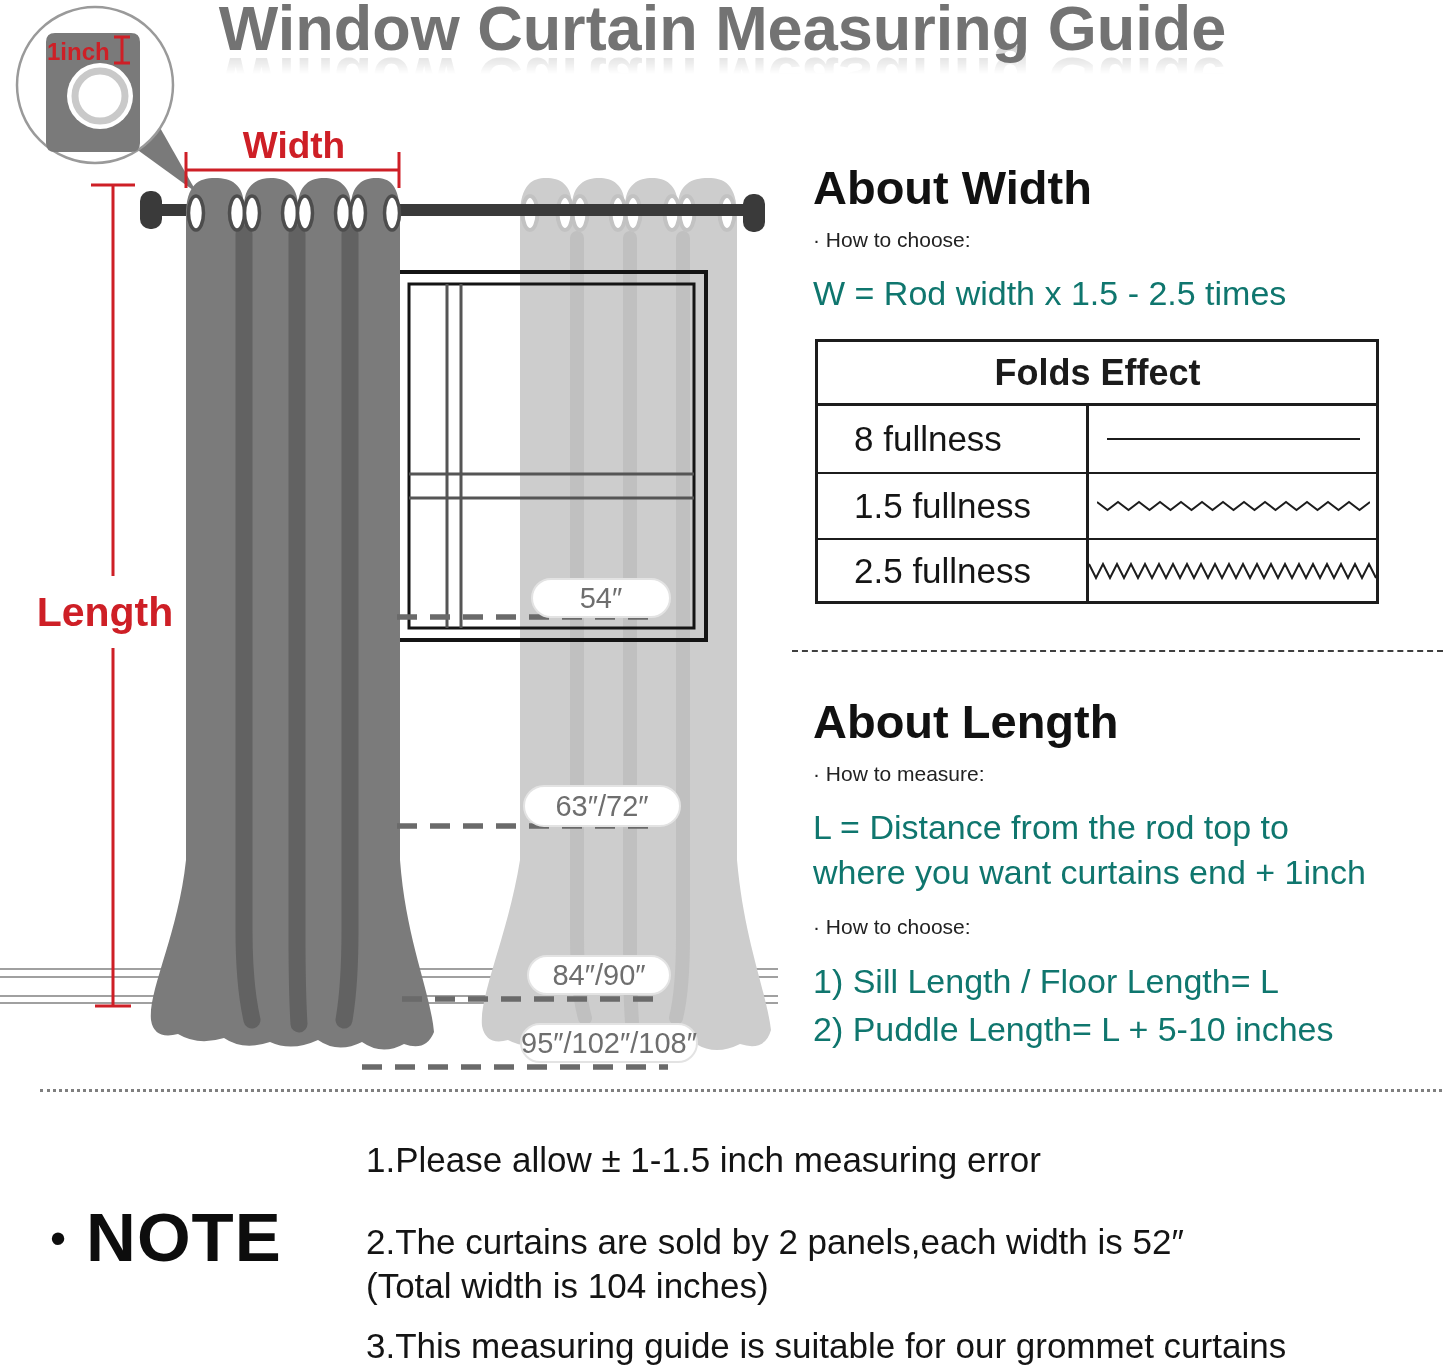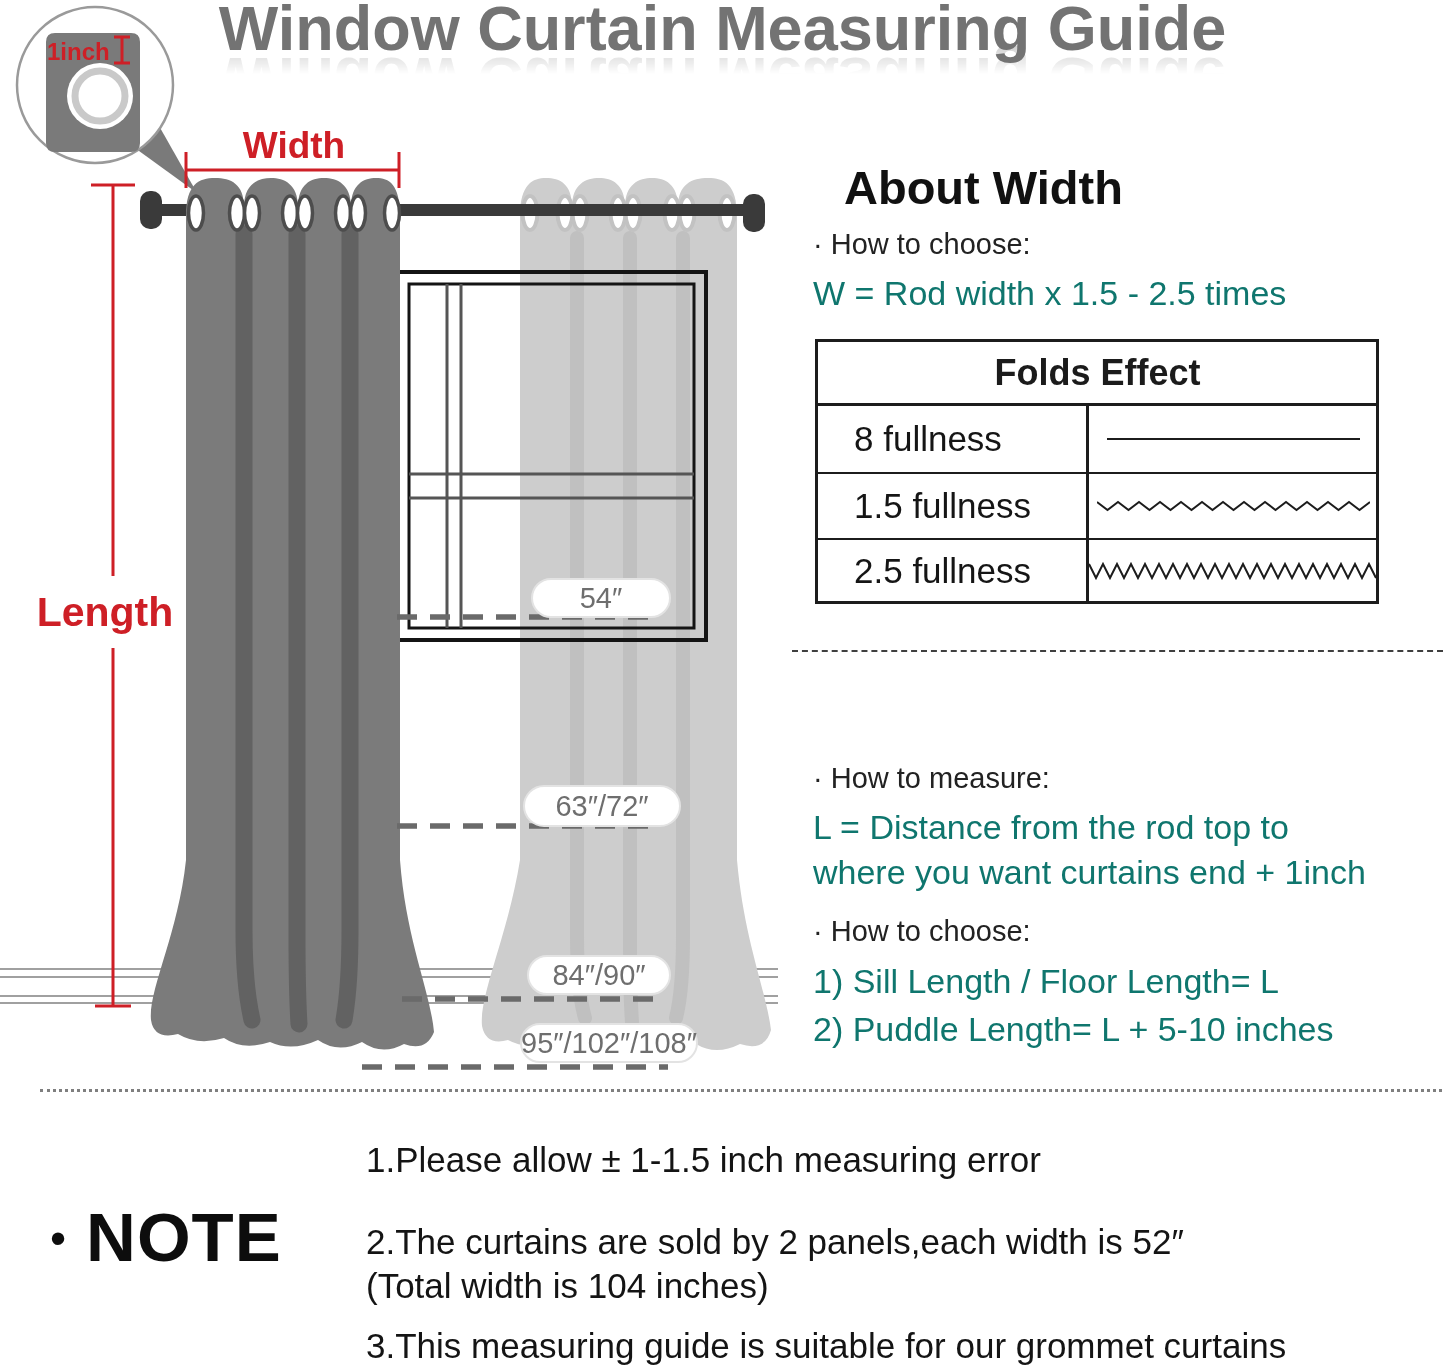--- a/index.html
+++ b/index.html
@@ -12,21 +12,21 @@
   .title {
     position:absolute; left:0; top:-8px; width:100%; text-align:center;
     font-size:63px; font-weight:700; color:#737373; letter-spacing:0;
     -webkit-box-reflect: below -20px linear-gradient(transparent 58%, rgba(0,0,0,0.35));
   }
   
   .illustration { position:absolute; left:0; top:0; }
   
   .abs { position:absolute; }
   .h2 { font-size:47px; font-weight:700; color:#111; }
-  .body-line { font-size:29px; font-weight:400; color:#222; }
+  .body-line { font-size:21px; font-weight:400; color:#222; }
   .bold-line { font-size:34px; font-weight:400; color:#0f766e; }
   .folds-table {
     position:absolute; left:815px; top:339px; width:564px; height:265px;
     border:3px solid #1c1c1c; display:grid;
     grid-template-columns:268px 1fr; grid-template-rows:64px 66px 66px 1fr;
   }
   .ft-header {
     grid-column:1 / 3; display:flex; align-items:center; justify-content:center;
     font-size:36px; font-weight:700; border-bottom:3px solid #1c1c1c;
   }
@@ -187,21 +187,21 @@
       <text x="601" y="608" text-anchor="middle" font-size="29" fill="#6e6e6e">54″</text>
       <rect x="524" y="786" width="156" height="40" rx="20" fill="#ffffff" stroke="#e3e3e3" stroke-width="2"></rect>
       <text x="602" y="816" text-anchor="middle" font-size="29" fill="#6e6e6e">63″/72″</text>
       <rect x="528" y="956" width="142" height="38" rx="19" fill="#ffffff" stroke="#e3e3e3" stroke-width="2"></rect>
       <text x="599" y="985" text-anchor="middle" font-size="29" fill="#6e6e6e">84″/90″</text>
       <rect x="521" y="1024" width="176" height="38" rx="19" fill="#ffffff" stroke="#e3e3e3" stroke-width="2"></rect>
       <text x="609" y="1053" text-anchor="middle" font-size="29" fill="#6e6e6e">95″/102″/108″</text>
     </g>
   </svg>
 
-  <div class="abs h2" style="left:844px; top:160px;">About Width</div>
+  <div class="abs h2" style="left:813px; top:160px;">About Width</div>
   <div class="abs body-line" style="left:813px; top:228px;">· How to choose:</div>
   <div class="abs bold-line" style="left:813px; top:274px;">W = Rod width x 1.5 - 2.5 times</div>
 
   <div class="folds-table">
     <div class="ft-header">Folds Effect</div>
     <div class="ft-label first">8 fullness</div>
     <div class="ft-graphic first">
       <div class="flat-line"></div>
     </div>
     <div class="ft-label">1.5 fullness</div>
@@ -213,20 +213,21 @@
     <div class="ft-label">2.5 fullness</div>
     <div class="ft-graphic">
       <svg width="288" height="18" viewBox="0 0 288 18">
         <polyline fill="none" stroke="#1c1c1c" stroke-width="2" points="0,2 7,16 14,2 21,16 28,2 35,16 42,2 49,16 56,2 63,16 70,2 77,16 84,2 91,16 98,2 105,16 112,2 119,16 126,2 133,16 140,2 147,16 154,2 161,16 168,2 175,16 182,2 189,16 196,2 203,16 210,2 217,16 224,2 231,16 238,2 245,16 252,2 259,16 266,2 273,16 280,2 287,16"></polyline>
       </svg>
     </div>
   </div>
 
   <div class="sep-right"></div>
 
+  <div class="abs h2" style="left:813px; top:694px;">About Length</div>
   <div class="abs bold-line" style="left:813px; top:808px;">L = Distance from the rod top to</div>
   <div class="abs body-line" style="left:813px; top:762px;">· How to measure:</div>
   <div class="abs bold-line" style="left:813px; top:853px;">where you want curtains end + 1inch</div>
   <div class="abs body-line" style="left:813px; top:915px;">· How to choose:</div>
   <div class="abs bold-line" style="left:813px; top:962px;">1)  Sill Length / Floor Length= L</div>
   <div class="abs bold-line" style="left:813px; top:1010px;">2)  Puddle Length= L + 5-10 inches</div>
 
   <div class="sep-bottom"></div>
 
   <div class="note-head">

